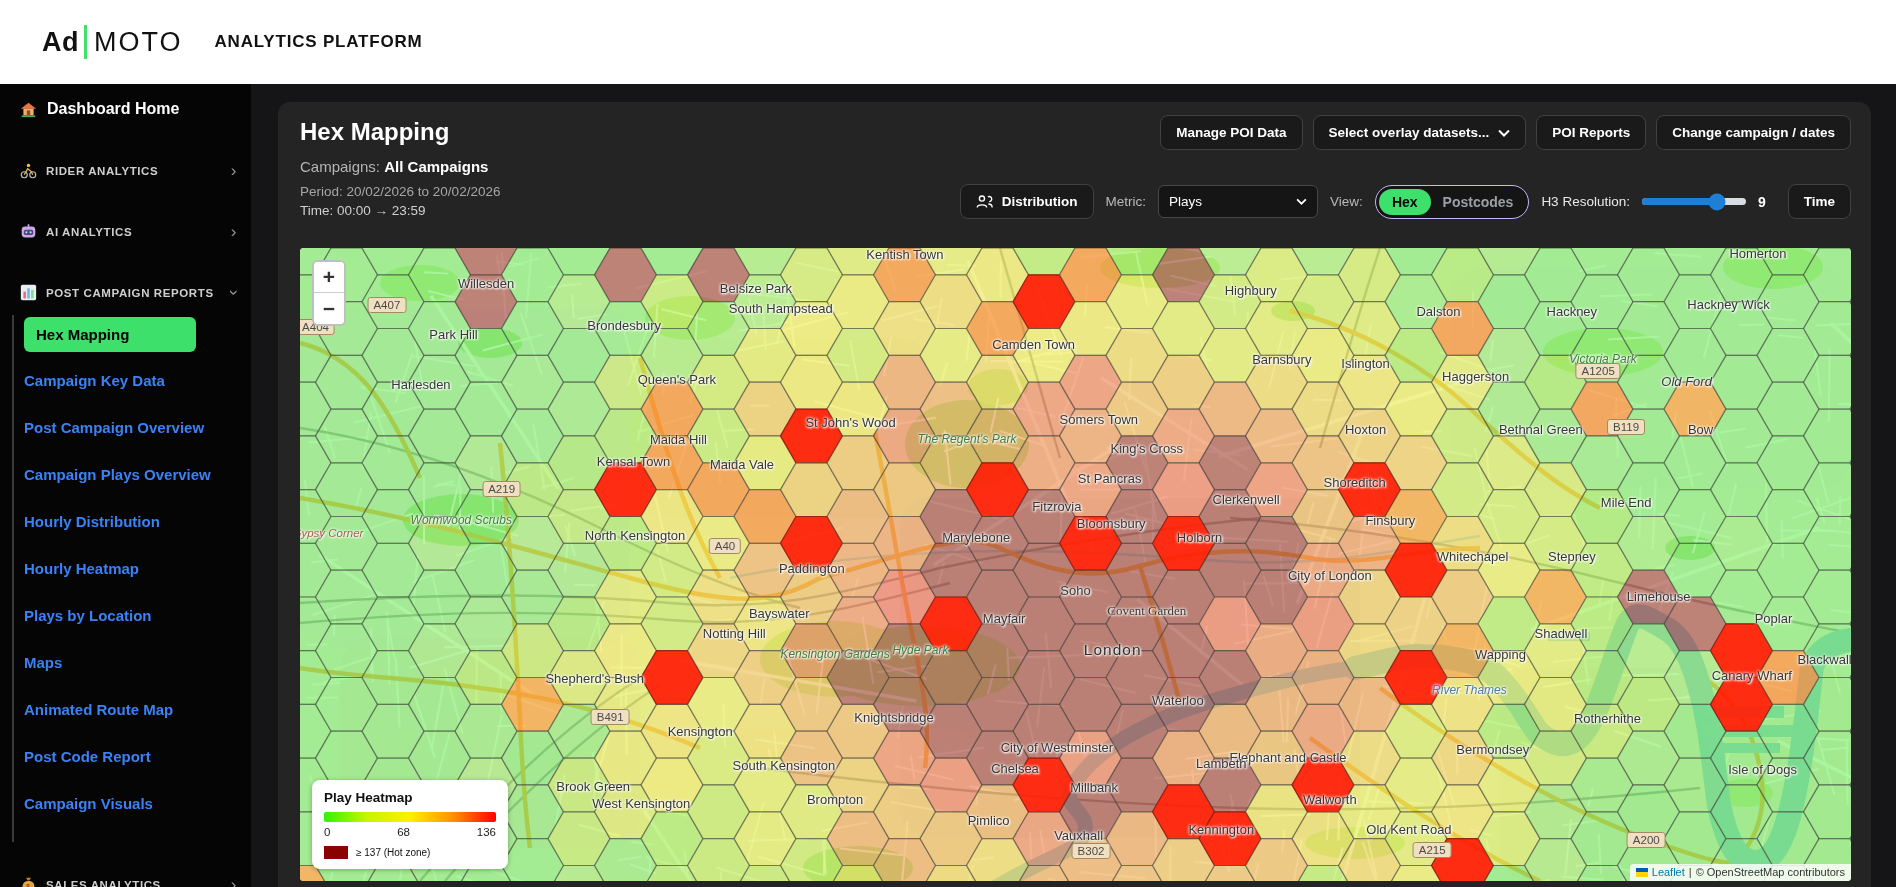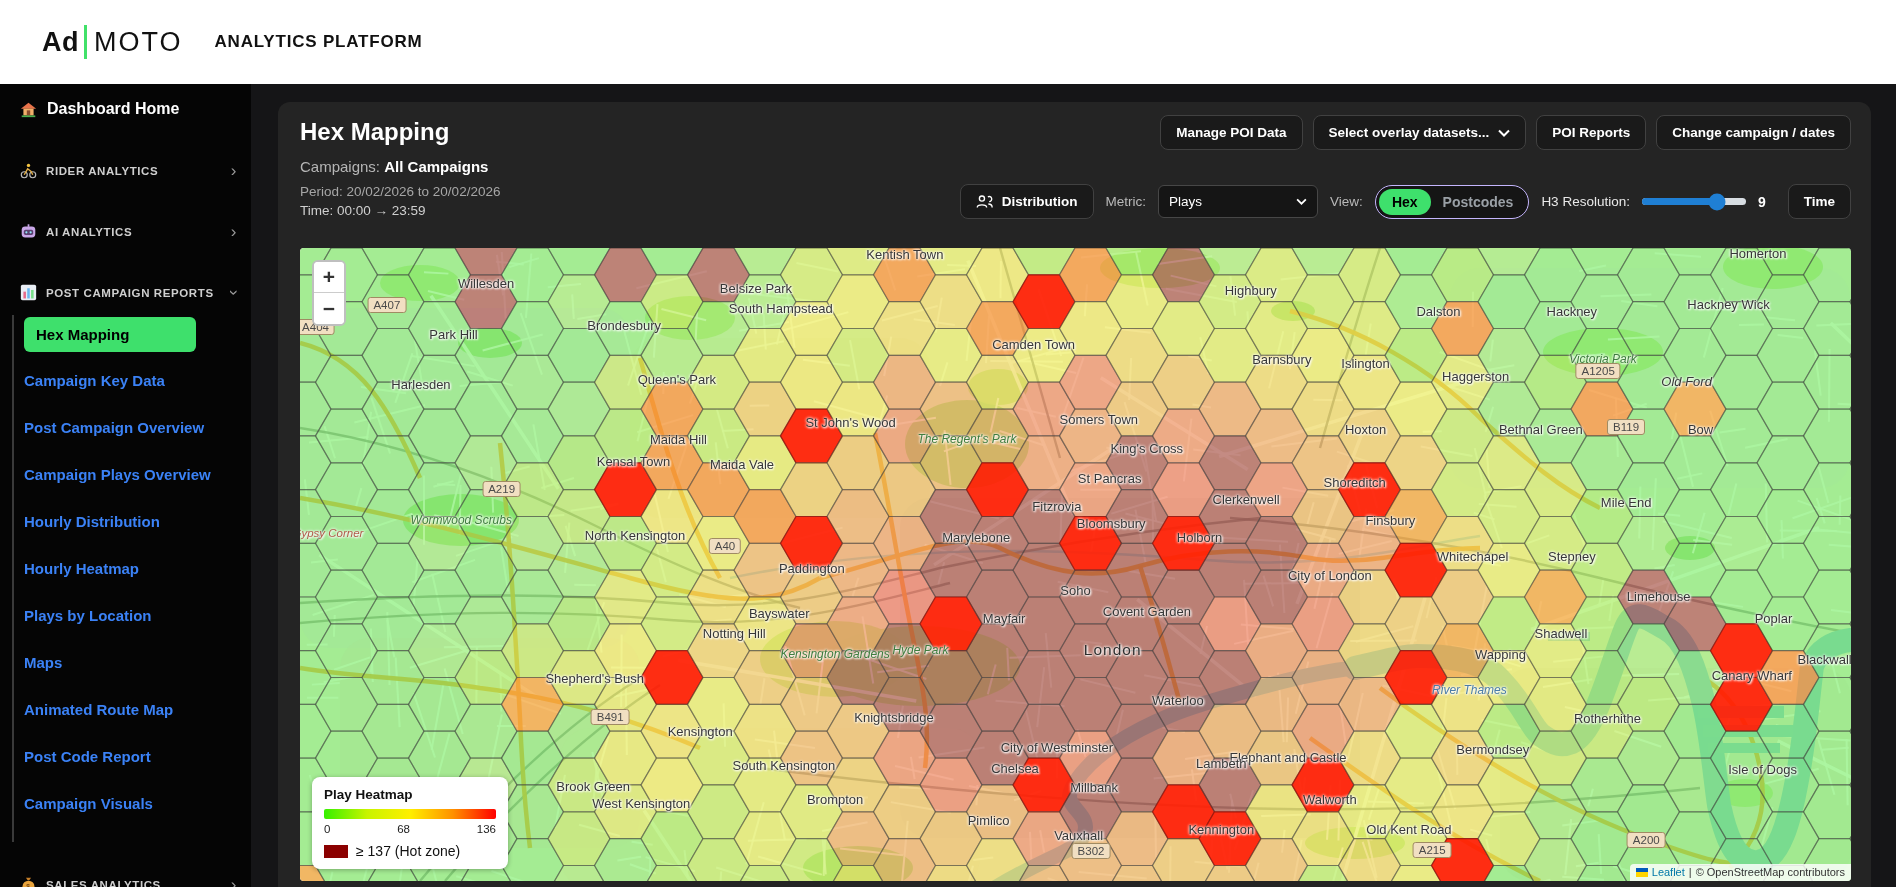--- a/index.html
+++ b/index.html
@@ -60,21 +60,21 @@
   .mlabel.water { font-style:italic; color:#4a7ca8; font-size:12px; }
   .mlabel.hamlet { font-style:italic; color:#b05a4a; font-size:11.5px; }
   .mbadge { position:absolute; transform:translate(-50%,-50%); font-size:11.5px; color:#4a4a4a; background:#f1dfc2; border:1px solid #a08b63; border-radius:3px; padding:1px 5px; white-space:nowrap; }
   .zoom-ctl { position:absolute; left:12px; top:12px; width:34px; background:#fff; border:2px solid rgba(0,0,0,0.25); border-radius:6px; overflow:hidden; z-index:20; }
   .zoom-btn { width:100%; height:31px; display:flex; align-items:center; justify-content:center; font-size:21px; font-weight:700; color:#333; cursor:pointer; background:#fff; }
   .zoom-btn:first-child { border-bottom:1px solid #ccc; }
   .legend { position:absolute; left:12px; bottom:12px; width:196px; background:#fff; border-radius:8px; padding:10px 12px 10px 12px; z-index:20; box-shadow:0 1px 5px rgba(0,0,0,0.3); }
   .legend-title { font-size:13.5px; font-weight:800; color:#111; }
   .legend-bar { height:10px; border-radius:2px; margin:7px 0 4px 0; background:linear-gradient(90deg,#35f000,#c8f400,#ffef00,#ff9000,#ff0000); }
   .legend-nums { display:flex; justify-content:space-between; font-size:11.5px; color:#222; }
-  .legend-hot { display:flex; align-items:center; gap:8px; margin-top:8px; font-size:14px; color:#111; }
+  .legend-hot { display:flex; align-items:center; gap:8px; margin-top:8px; font-size:10px; color:#111; }
   .hot-swatch { width:24px; height:13px; background:#8b0000; }
   .attribution { position:absolute; right:0; bottom:0; background:rgba(255,255,255,0.82); font-size:11px; color:#333; padding:2px 6px 3px 6px; border-top-left-radius:4px; z-index:20; display:flex; align-items:center; gap:4px; }
   .attribution a { color:#0078a8; text-decoration:none; }
   .ua-flag { display:inline-block; width:12px; height:9px; }
   .ua-flag .b1 { display:block; width:12px; height:4.5px; background:#005bbb; }
   .ua-flag .b2 { display:block; width:12px; height:4.5px; background:#ffd500; }
 </style>
 </head>
 <body>
 
@@ -1208,21 +1208,21 @@
         <div class="mlabel" style="left: 21.6%; top: 45.4%;">North Kensington</div>
         <div class="mlabel" style="left: 43.6%; top: 45.6%;">Marylebone</div>
         <div class="mlabel" style="left: 58%; top: 45.7%;">Holborn</div>
         <div class="mlabel" style="left: 75.6%; top: 48.7%;">Whitechapel</div>
         <div class="mlabel" style="left: 82%; top: 48.7%;">Stepney</div>
         <div class="mlabel" style="left: 33%; top: 50.5%;">Paddington</div>
         <div class="mlabel" style="left: 66.4%; top: 51.6%;">City of London</div>
         <div class="mlabel" style="left: 50%; top: 54%;">Soho</div>
         <div class="mlabel" style="left: 87.6%; top: 54.9%;">Limehouse</div>
         <div class="mlabel" style="left: 30.9%; top: 57.6%;">Bayswater</div>
-        <div class="mlabel" style="left: 54.6%; top: 57.4%;">Covent Garden</div>
+        <div class="mlabel" style="left: 54.6%; top: 57.4%; font-family: Liberation Serif, serif;">Covent Garden</div>
         <div class="mlabel" style="left: 45.4%; top: 58.4%;">Mayfair</div>
         <div class="mlabel" style="left: 95%; top: 58.4%;">Poplar</div>
         <div class="mlabel" style="left: 28%; top: 60.9%;">Notting Hill</div>
         <div class="mlabel" style="left: 81.3%; top: 60.8%;">Shadwell</div>
         <div class="mlabel city" style="left: 52.4%; top: 63.5%;">London</div>
         <div class="mlabel park" style="left: 40%; top: 63.5%;">Hyde Park</div>
         <div class="mlabel park" style="left: 34.5%; top: 64.2%;">Kensington Gardens</div>
         <div class="mlabel" style="left: 77.4%; top: 64.1%;">Wapping</div>
         <div class="mlabel" style="left: 98.3%; top: 64.9%;">Blackwall</div>
         <div class="mlabel" style="left: 93.6%; top: 67.4%;">Canary Wharf</div>

